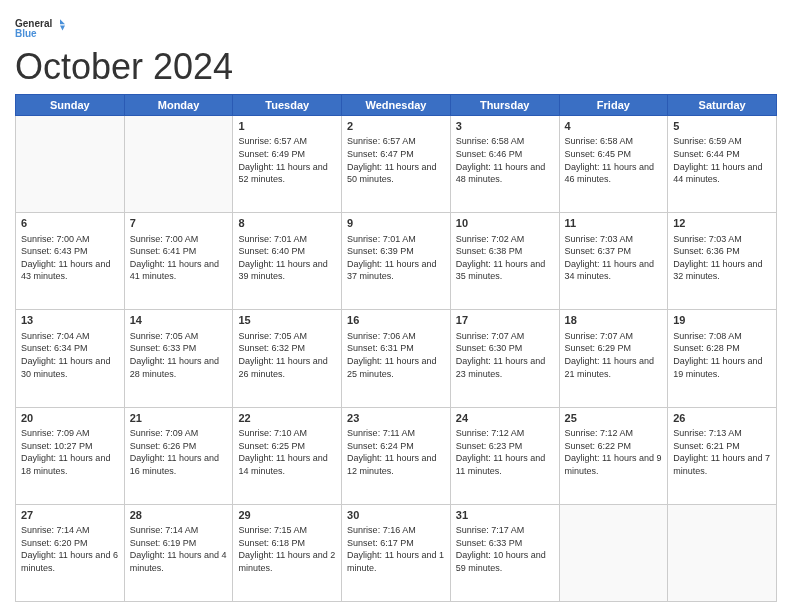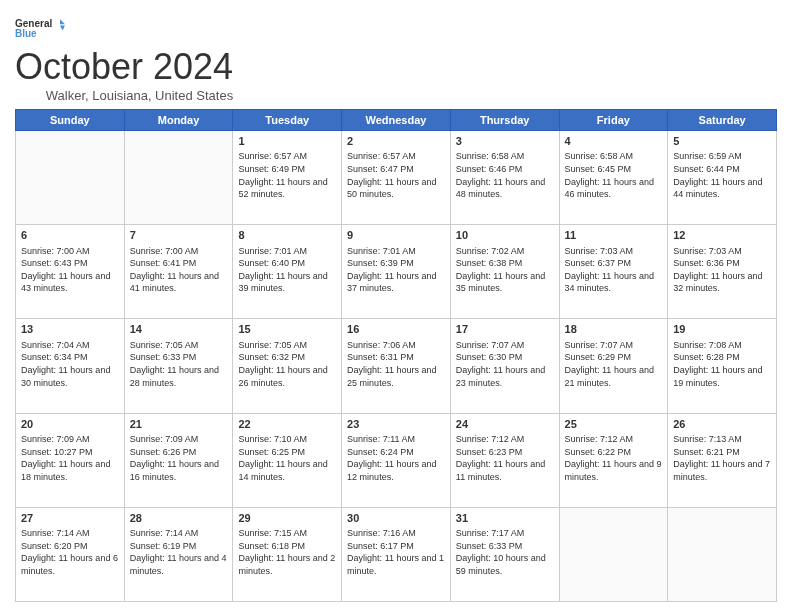--- a/index.html
+++ b/index.html
@@ -87,21 +87,20 @@
     <div class="logo">
   <svg width="50" height="36" viewBox="0 0 80 36">
     <text x="0" y="16" font-size="16" font-weight="bold" font-family="Arial" fill="#333">General</text>
     <text x="0" y="32" font-size="16" font-weight="bold" font-family="Arial" fill="#4a90d9">Blue</text>
     <polygon points="72,4 80,12 72,12" fill="#4a90d9"></polygon>
     <polygon points="72,14 80,14 76,22" fill="#4a90d9"></polygon>
   </svg>
 </div>
     <div class="title-section">
       <div class="month-title">October 2024</div>
-      <div class="location">Walker, Louisiana, United States</div>
     </div>
   </div>
 
   <table class="calendar">
     <thead>
       <tr id="weekday-header">
           <th>Sunday</th>
           <th>Monday</th>
           <th>Tuesday</th>
           <th>Wednesday</th>

